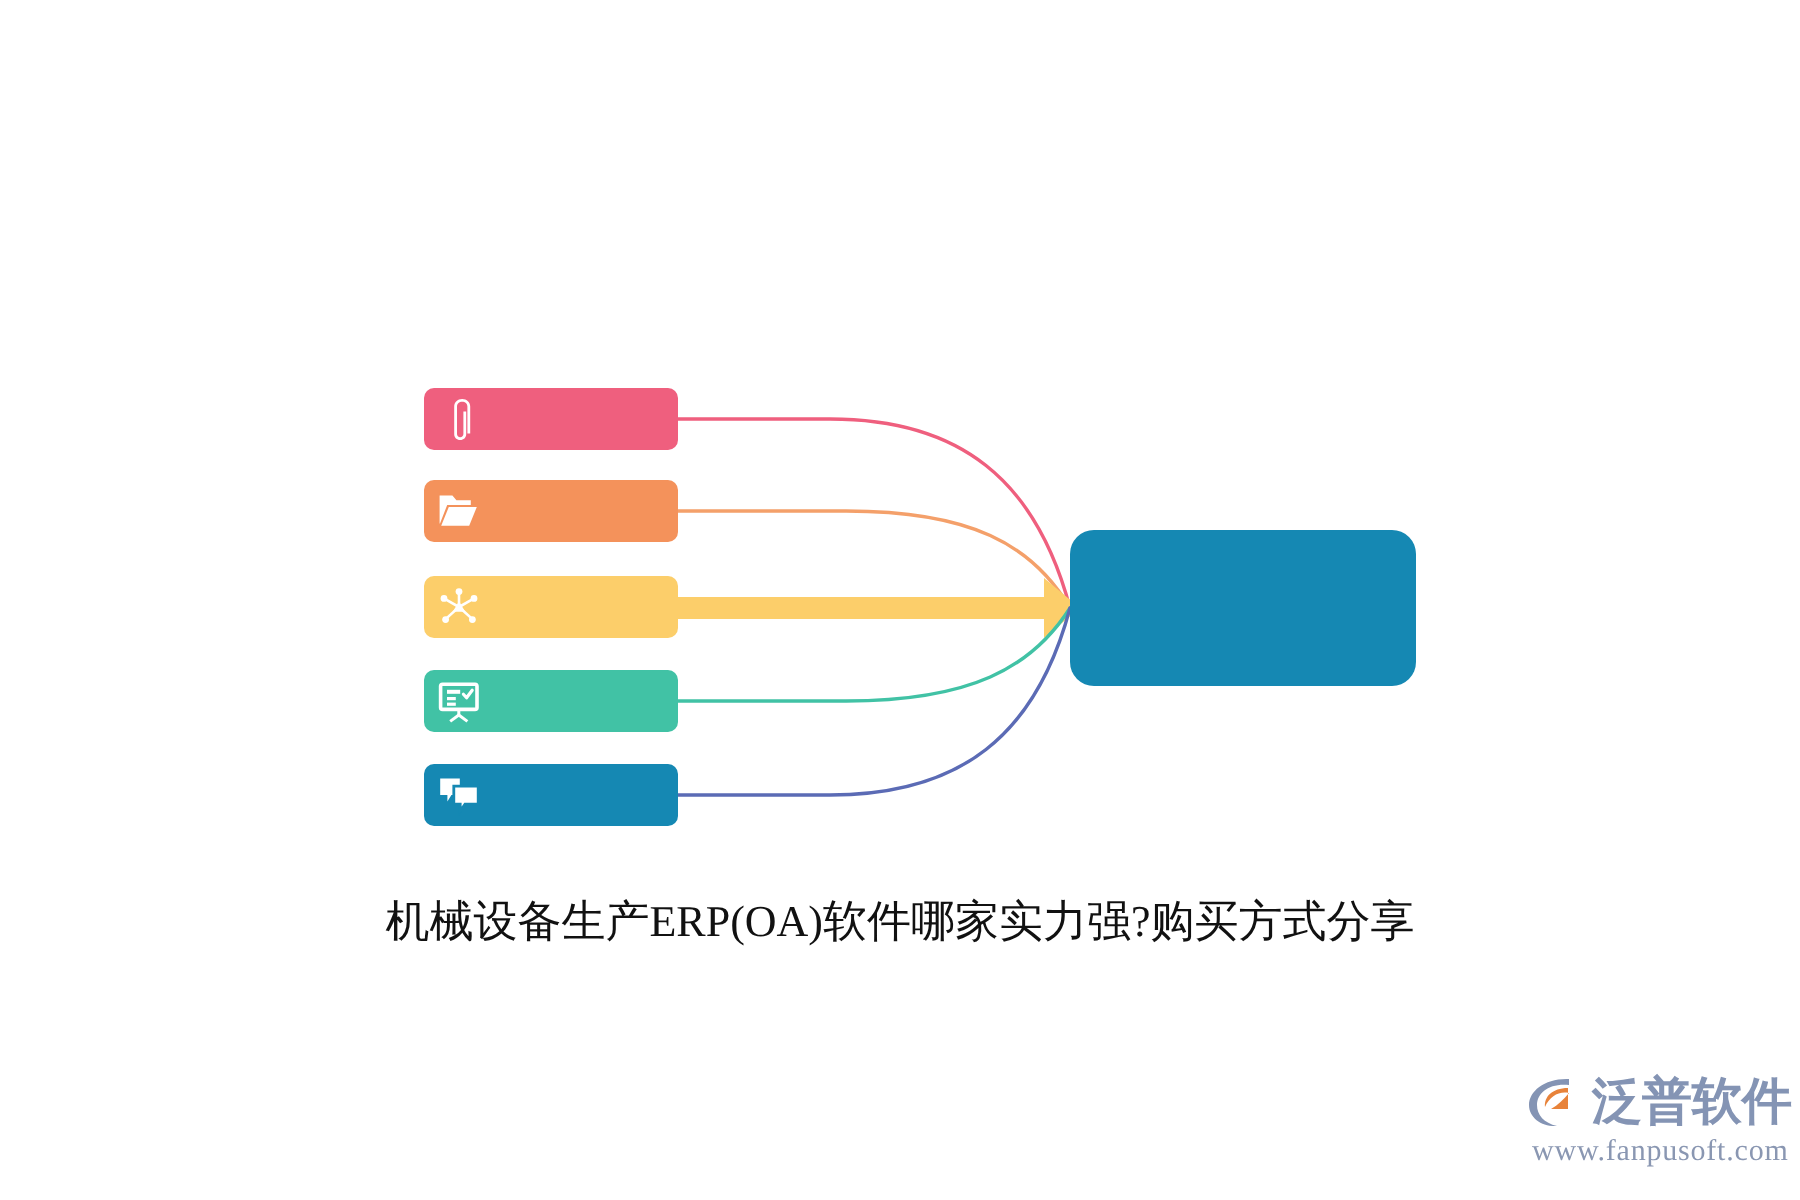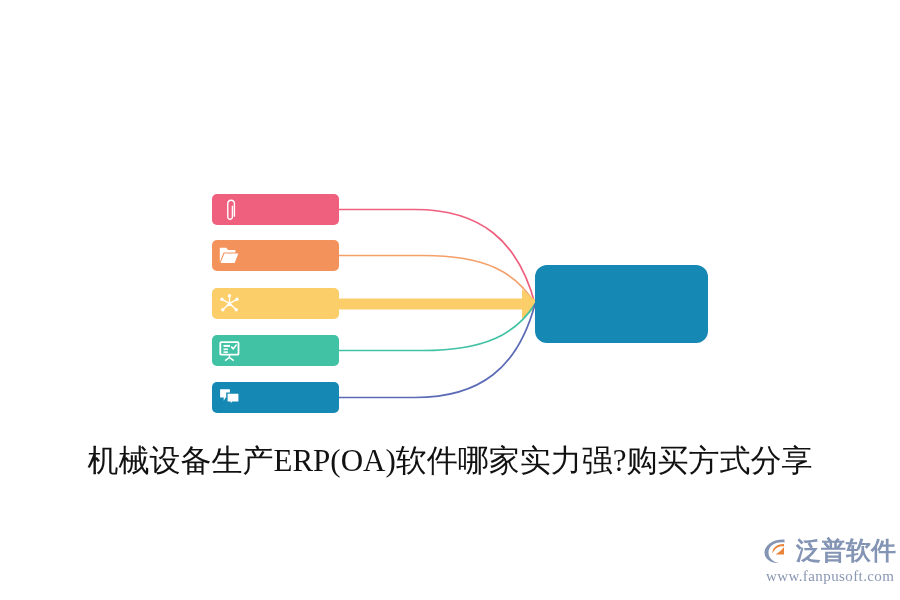--- a/index.html
+++ b/index.html
@@ -32,21 +32,21 @@
   }
 
   
   #title {
     position: absolute;
     left: 0;
     top: 441px;
     width: 900px;
     text-align: center;
     font-family: "Liberation Serif", "DejaVu Serif", serif;
-    font-size: 31px;
+    font-size: 22px;
     line-height: 40px;
     color: #111111;
     letter-spacing: 0px;
     white-space: nowrap;
   }
 
   
   #watermark {
     position: absolute;
     left: 762px;

